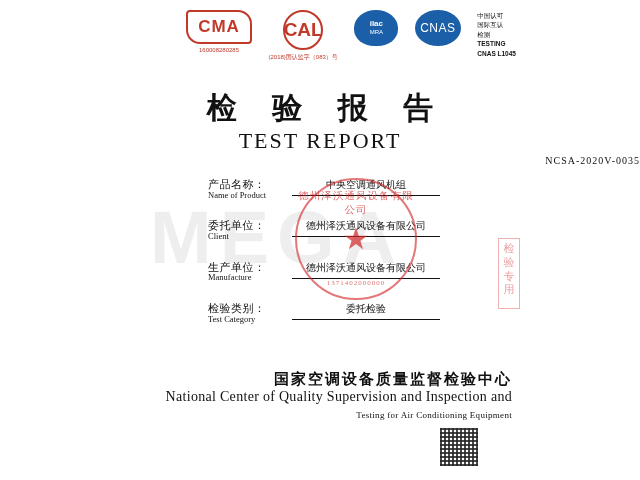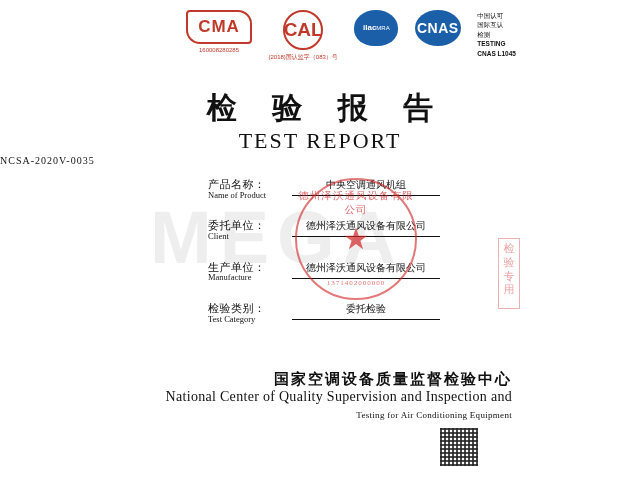--- a/index.html
+++ b/index.html
@@ -85,41 +85,41 @@
     color: #c0392b;
   }
 
   .ilac-badge {
     width: 44px;
     height: 36px;
     border-radius: 50% 50% 46% 46%;
     background: #1a5fa8;
     color: #fff;
     display: flex;
-    flex-direction: row;
+    flex-direction: column;
     align-items: center;
     justify-content: center;
     font-family: "Liberation Sans", sans-serif;
     line-height: 1.1;
   }
   .ilac-badge .t1 { font-size: 8px; font-weight: bold; }
   .ilac-badge .t2 { font-size: 6px; }
 
   .cnas-badge {
     width: 46px;
     height: 36px;
     border-radius: 50%;
     background: #1a5fa8;
     color: #fff;
     display: flex;
     align-items: center;
     justify-content: center;
     font-family: "Liberation Sans", sans-serif;
-    font-size: 14px;
-    font-weight: bold;
+    font-size: 12px;
+    font-weight: normal;
     letter-spacing: 0.5px;
   }
 
   .cnas-text {
     font-family: "Liberation Sans", sans-serif;
     font-size: 6.5px;
     line-height: 1.45;
     color: #111;
     text-align: left;
     padding-top: 1px;
@@ -149,21 +149,21 @@
     font-family: "Liberation Serif", serif;
     font-size: 22px;
     letter-spacing: 2px;
     color: #111;
   }
   .report-no {
     position: absolute;
     top: 155px;
     left: 0;
     width: 640px;
-    text-align: left;
+    text-align: right;
     font-family: "Liberation Serif", serif;
     font-size: 10px;
     letter-spacing: 1px;
     color: #111;
   }
 
   
   .fields {
     position: absolute;
     top: 178px;

